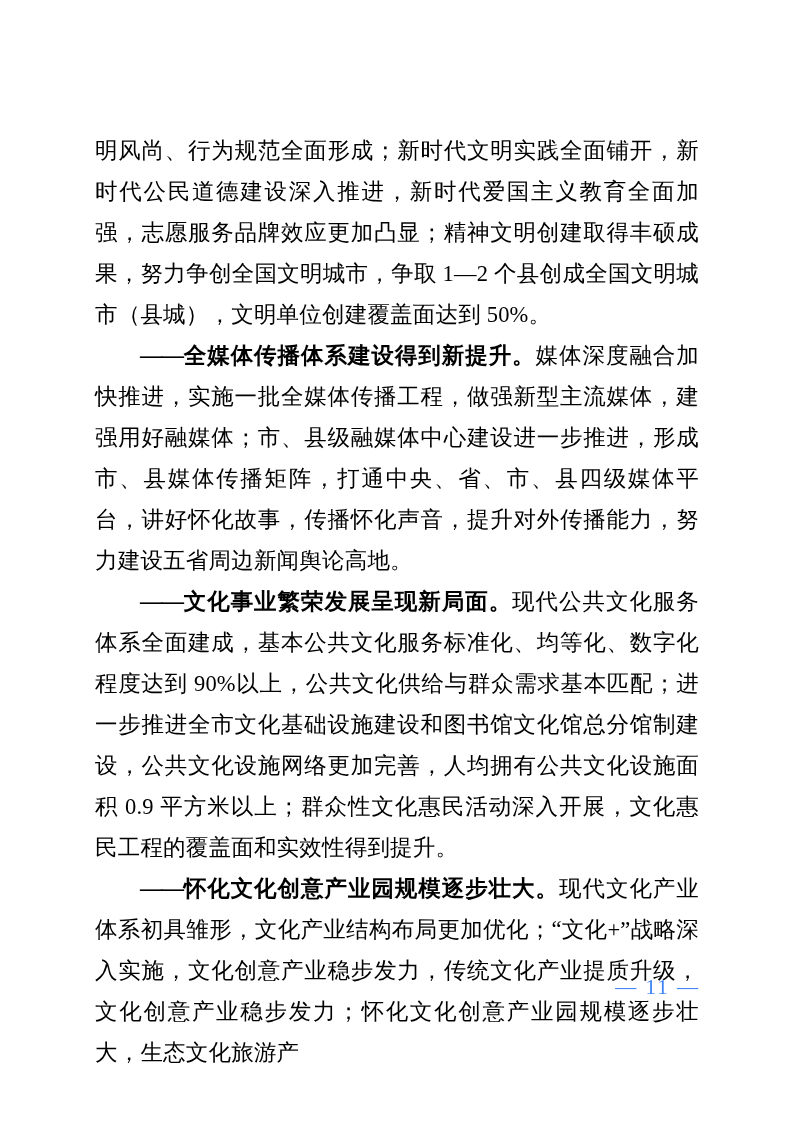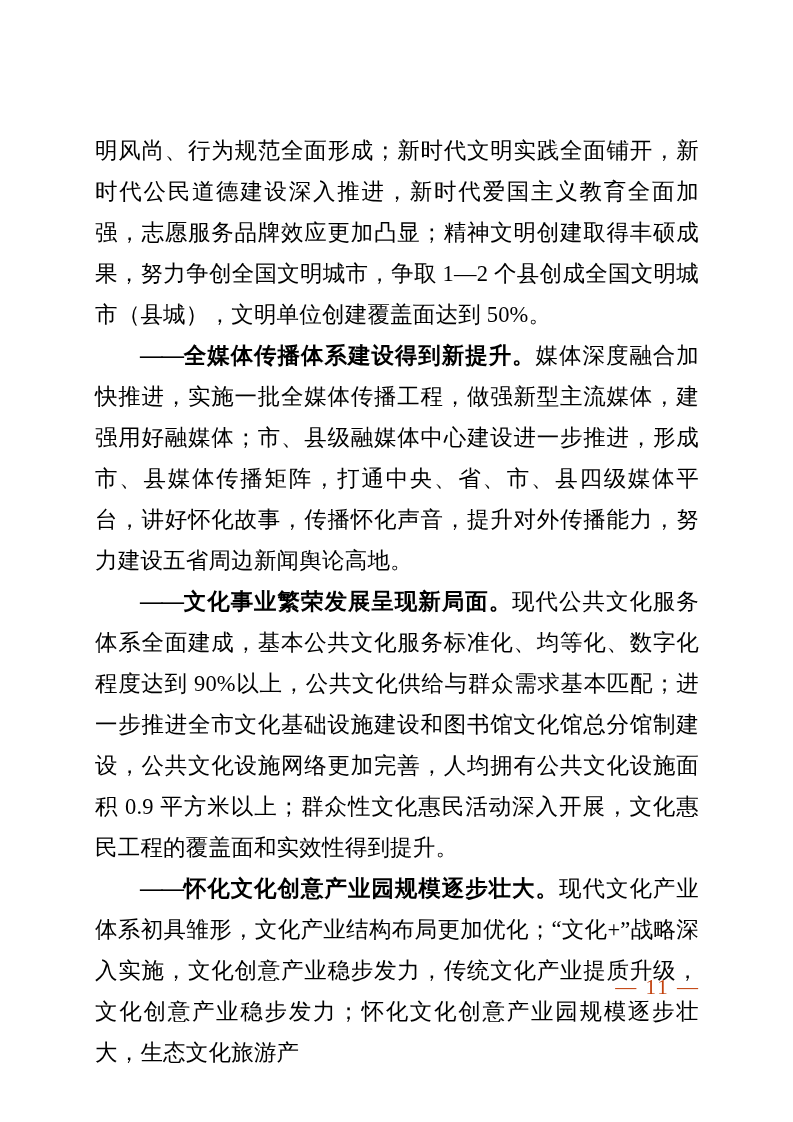--- a/index.html
+++ b/index.html
@@ -52,21 +52,21 @@
   }
   .pagenum {
     position: absolute;
     left: 0;
     top: 975px;
     width: 700px;
     text-align: right;
     font-size: 21px;
     font-family: "Liberation Serif", "DejaVu Serif", serif;
     letter-spacing: 2px;
-    color: #c2410c;
+    color: #3b82f6;
   }
 </style>
 </head>
 <body>
 
 <div class="page">
   <div class="content">
 
     <p class="para">
       <span>明风尚、行为规范全面形成；新时代文明实践全面铺开，新时代公民道德建设深入推进，新时代爱国主义教育全面加强，志愿服务品牌效应更加凸显；精神文明创建取得丰硕成果，努力争创全国文明城市，争取 1—2 个县创成全国文明城市（县城），文明单位创建覆盖面达到 50%。</span>

